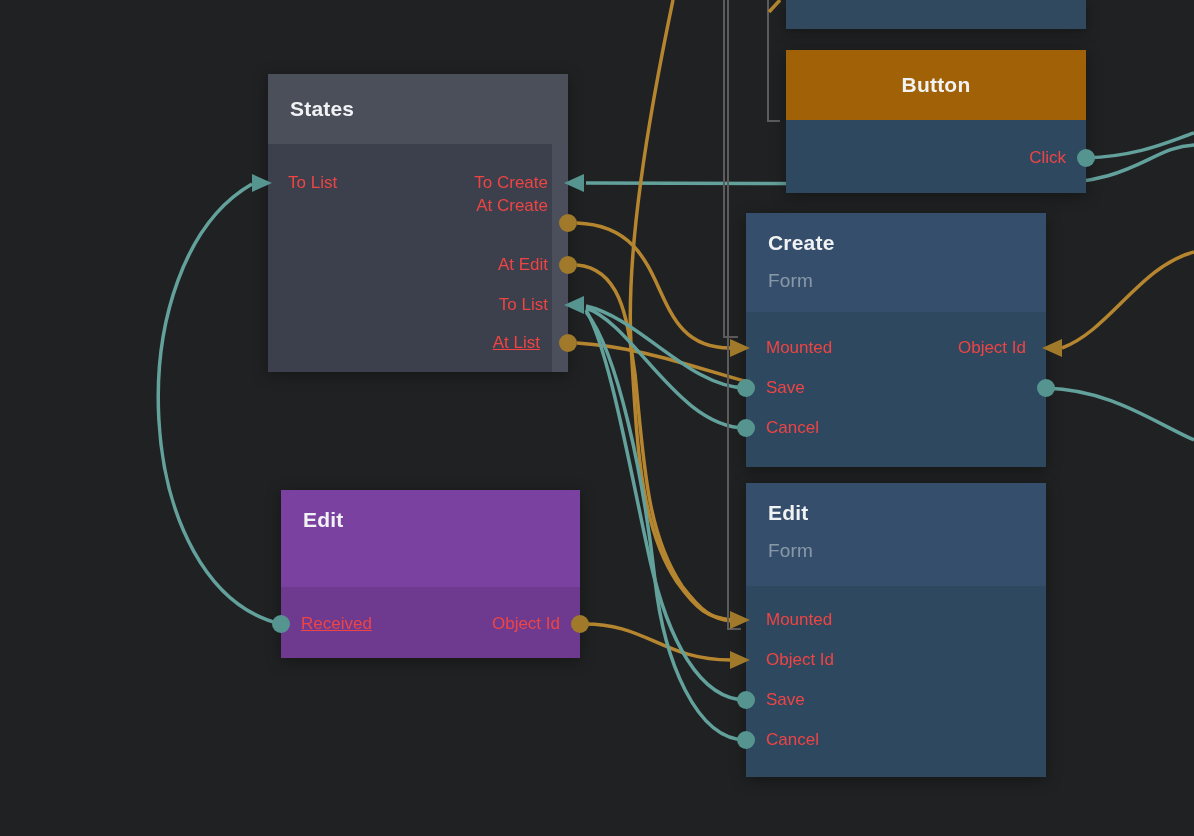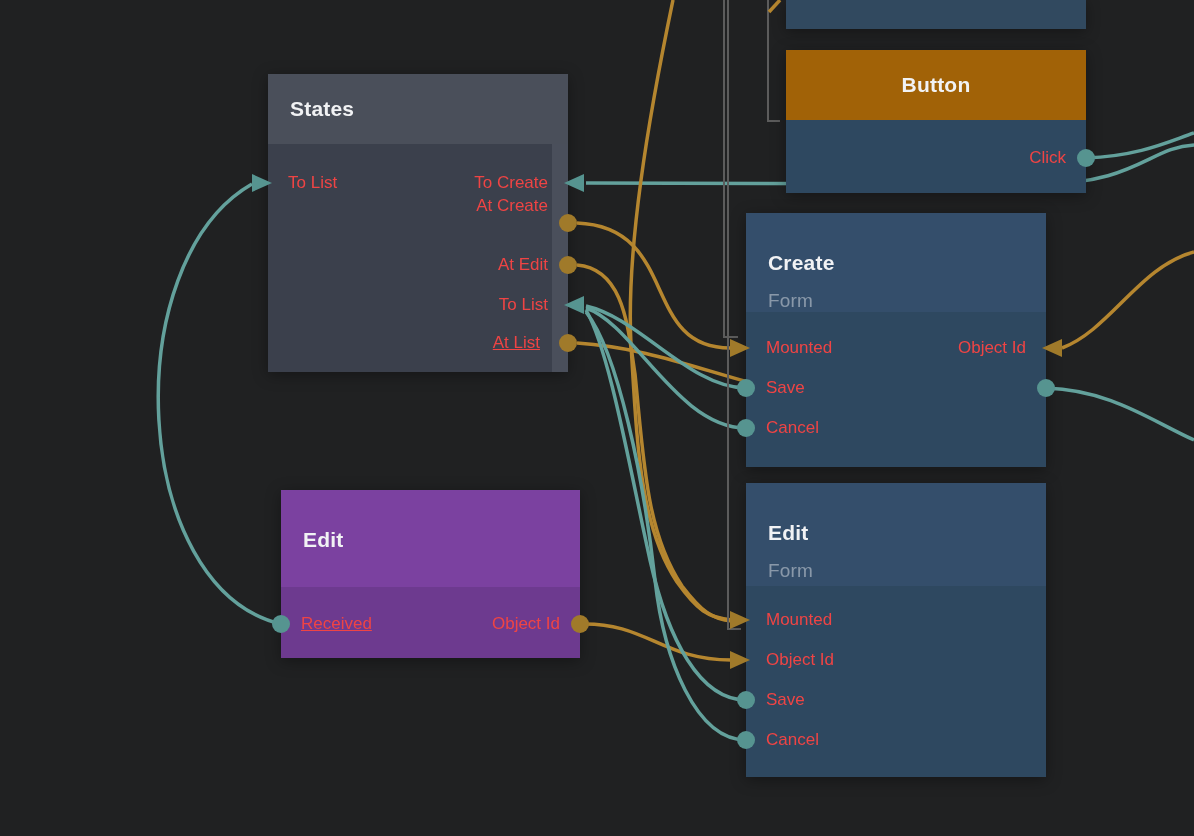--- a/index.html
+++ b/index.html
@@ -8,21 +8,21 @@
     background:#202122;font-family:"Liberation Sans","DejaVu Sans",sans-serif;
     -webkit-font-smoothing:antialiased;
   }
   svg.layer{position:absolute;left:0;top:0;width:1194px;height:836px;}
   #wires-layer{z-index:1;}
   #nodes-layer{position:absolute;left:0;top:0;width:1194px;height:836px;z-index:2;}
   #ports-layer{z-index:3;}
   .node{position:absolute;box-shadow:0 3px 14px rgba(0,0,0,0.35);}
   .node-header{position:relative;box-sizing:border-box;padding:0 22px;}
   .node-header.single{display:flex;align-items:center;}
-  .node-header.double{padding-top:38px;}
+  .node-header.double{padding-top:18px;}
   .node-title{font-size:21px;font-weight:600;color:#F1F2F4;letter-spacing:.2px;}
   .node-subtitle{font-size:19px;font-weight:400;color:rgba(255,255,255,0.42);margin-top:15px;letter-spacing:.2px;}
   .node-body{position:relative;width:100%;}
   .edge-strip{position:absolute;top:0;right:0;height:100%;}
   .port-label{
     position:absolute;font-size:17px;color:#ef4444;line-height:24px;height:24px;
     white-space:nowrap;
   }
   .port-label.right{text-align:right;}
   .wire{fill:none;}

